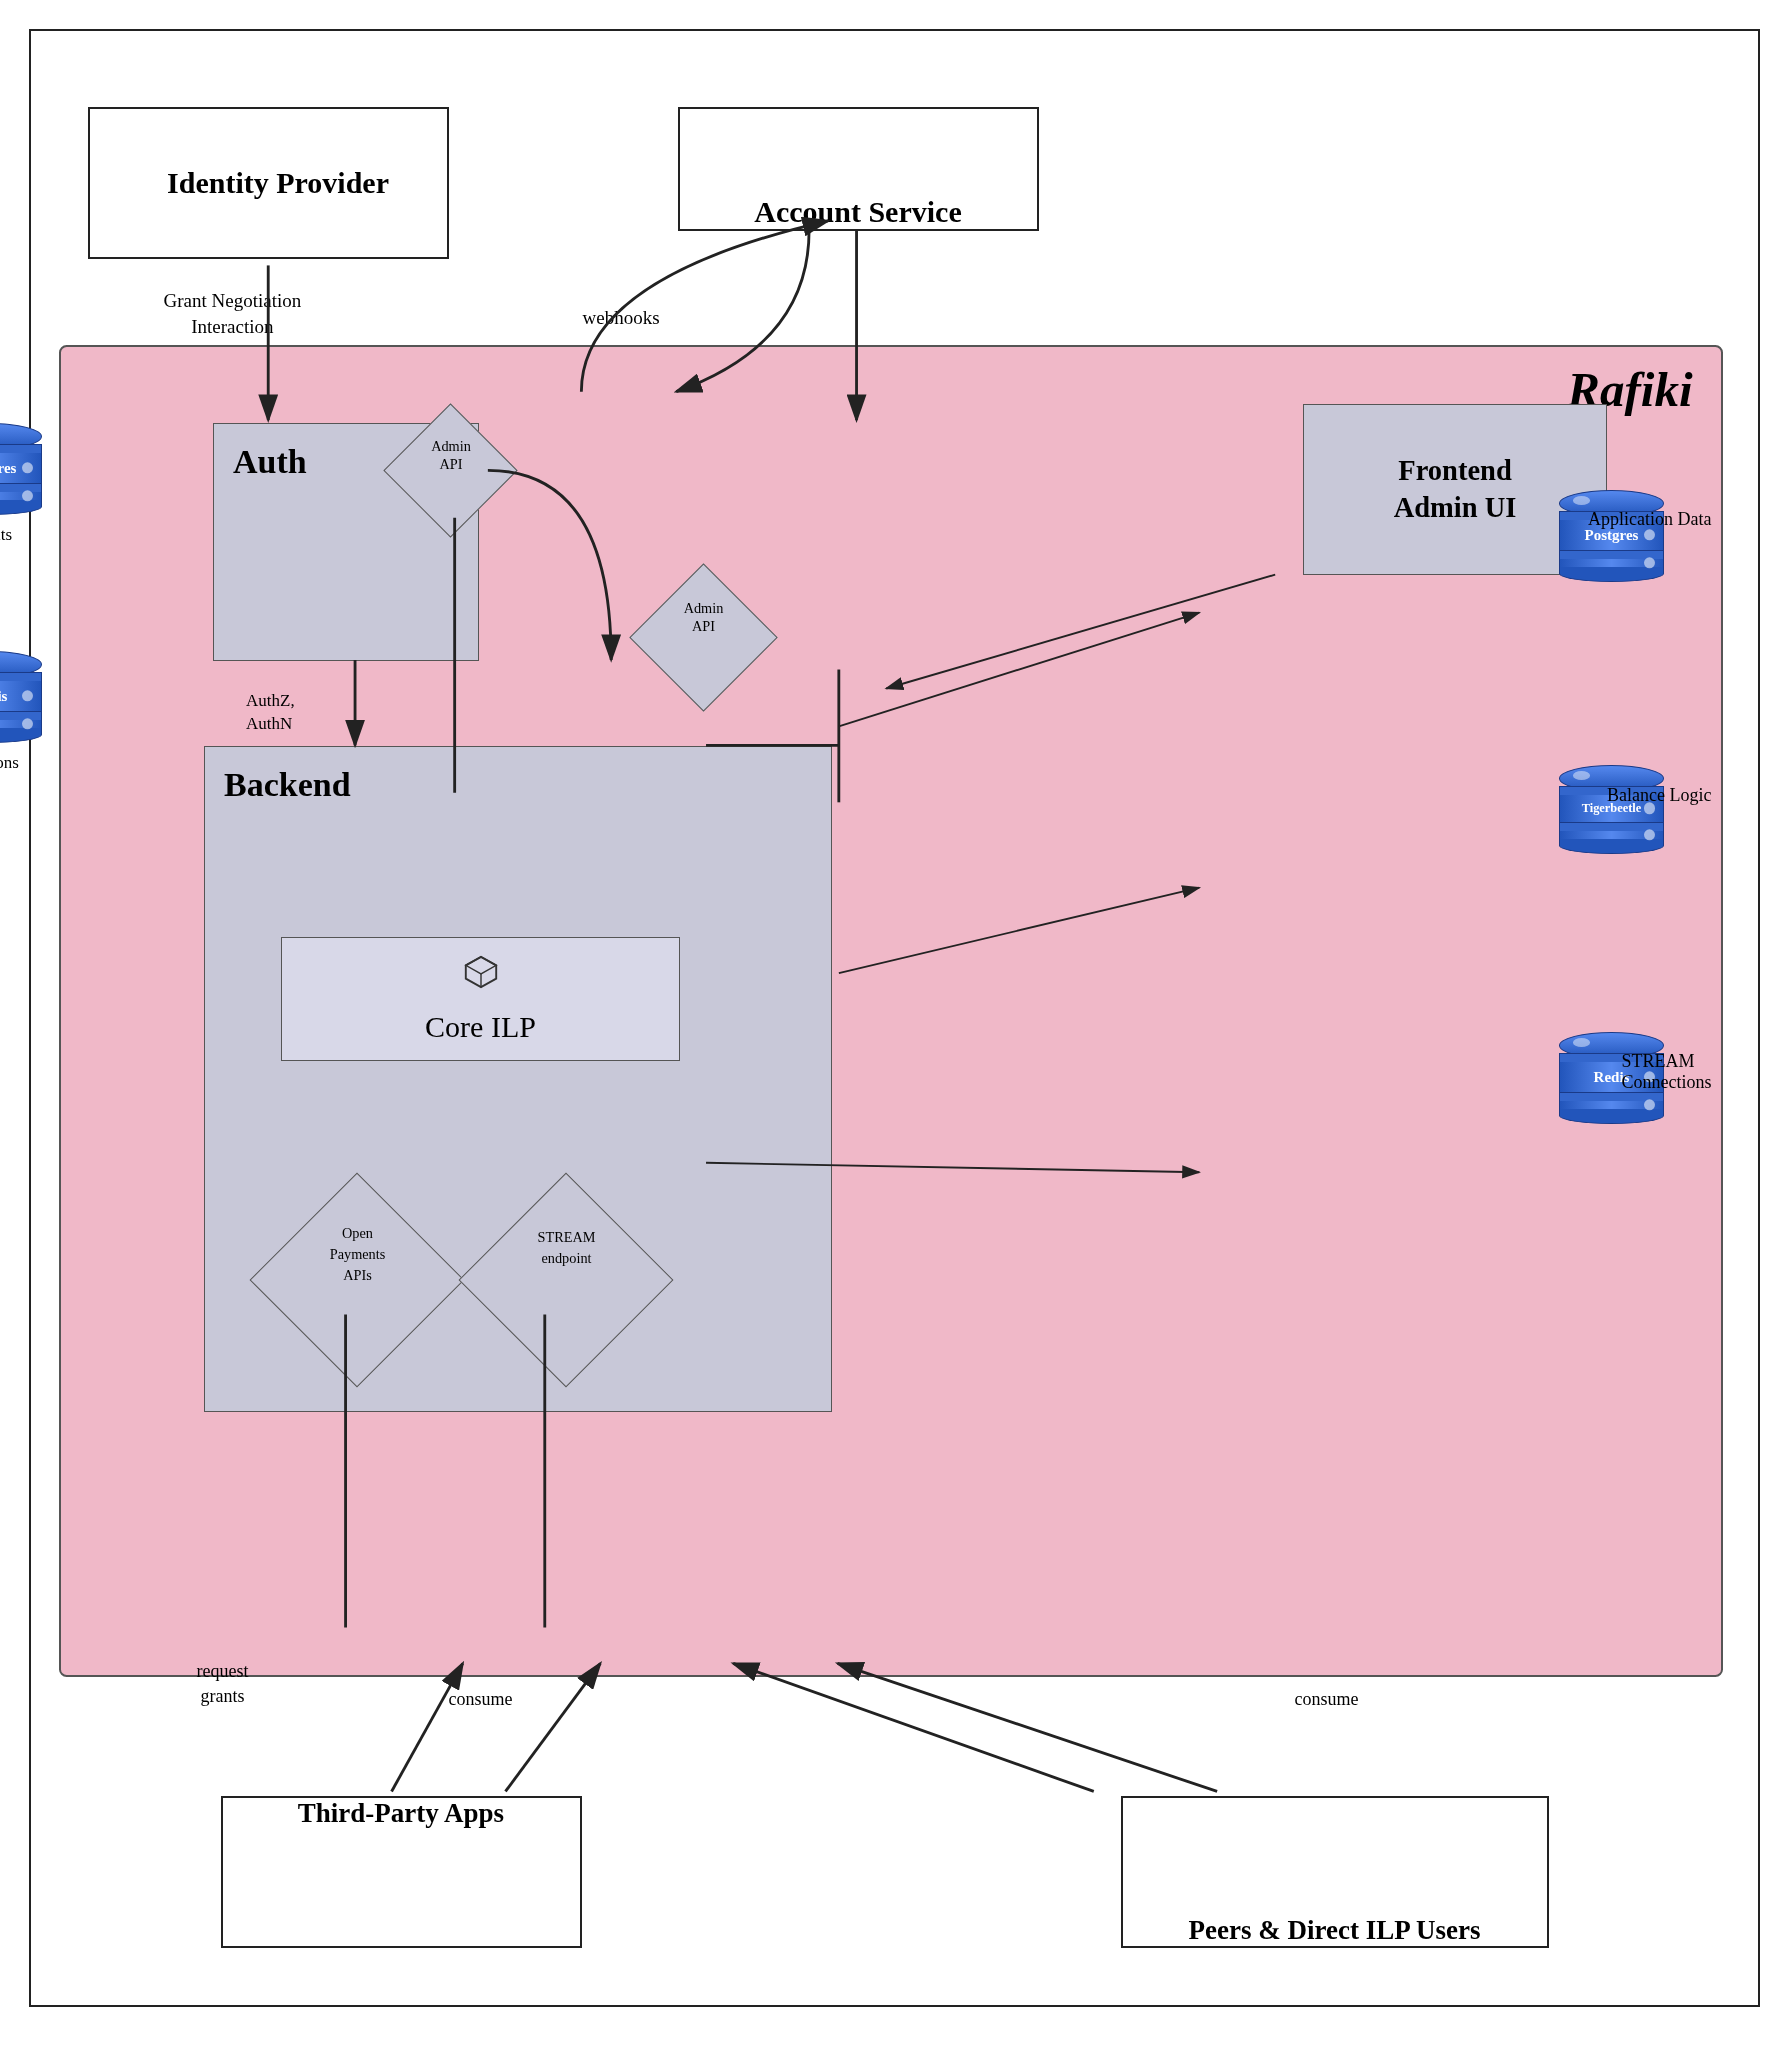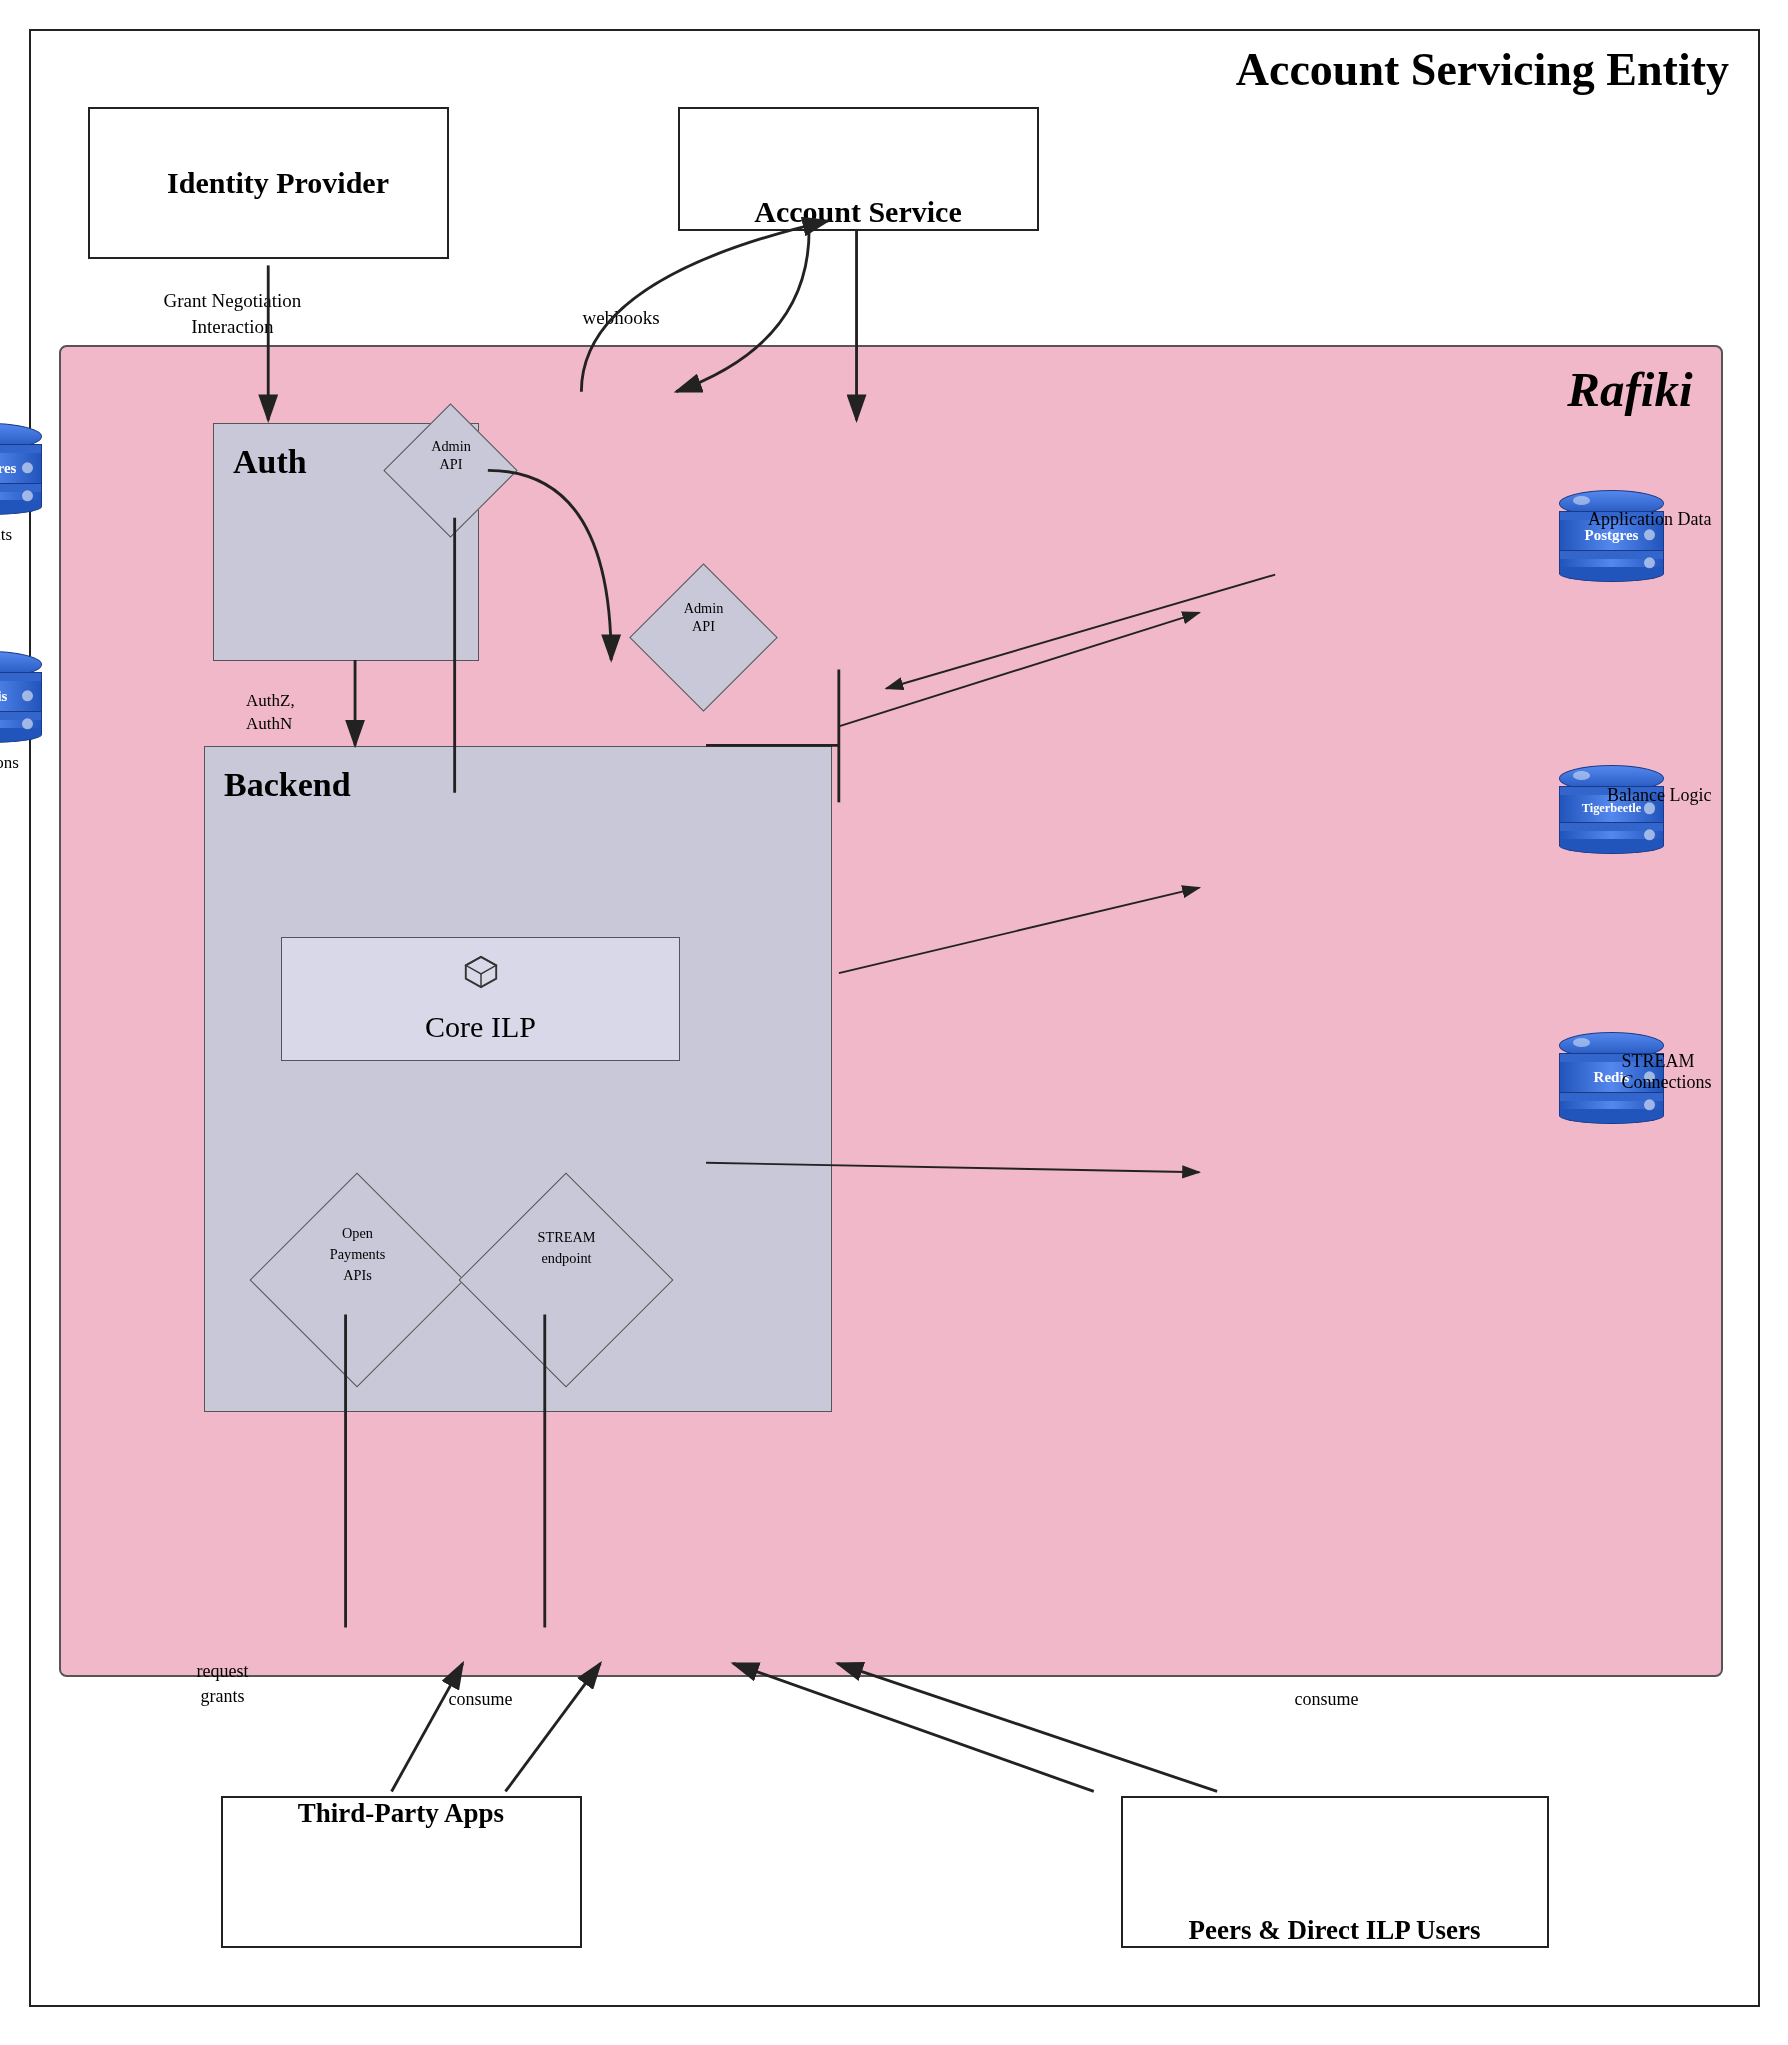--- a/index.html
+++ b/index.html
@@ -482,21 +482,20 @@
       border-top: 1.9px solid #1a3a88;
       position: relative;
       margin-bottom: 0;
     }
   </style>
 </head>
 <body>
 
 <div class="outer-wrapper">
 
-  <div class="title-ase">Account Servicing Entity</div>
 
   <div class="box-identity">
     <span>Identity Provider</span>
   </div>
 
   <div class="box-account-service">
     <span>Account Service</span>
   </div>
 
   <div class="label-grant">
@@ -512,20 +511,24 @@
     <div class="box-auth">
       <div class="auth-label">Auth</div>
     </div>
 
     <div class="diamond-auth-api"></div>
     <div class="diamond-auth-api-label">
       <span style="white-space:pre-line;font-size:14.3px;">Admin
 API</span>
     </div>
 
+    <div class="box-frontend">
+      <span style="white-space:pre-line;">Frontend
+Admin UI</span>
+    </div>
 
     <div class="label-authz">
       <span style="white-space:pre-line;margin-top:20px;">AuthZ,
 AuthN</span>
     </div>
 
     <div class="box-backend">
       <div class="backend-label">Backend</div>
 
       <div class="box-core-ilp">

